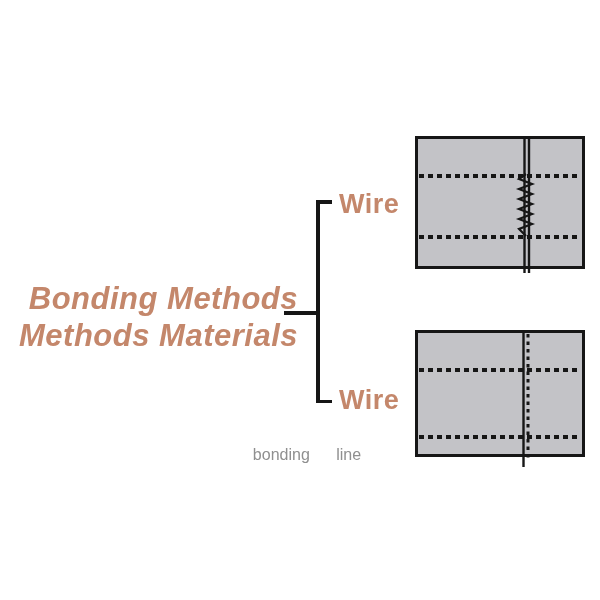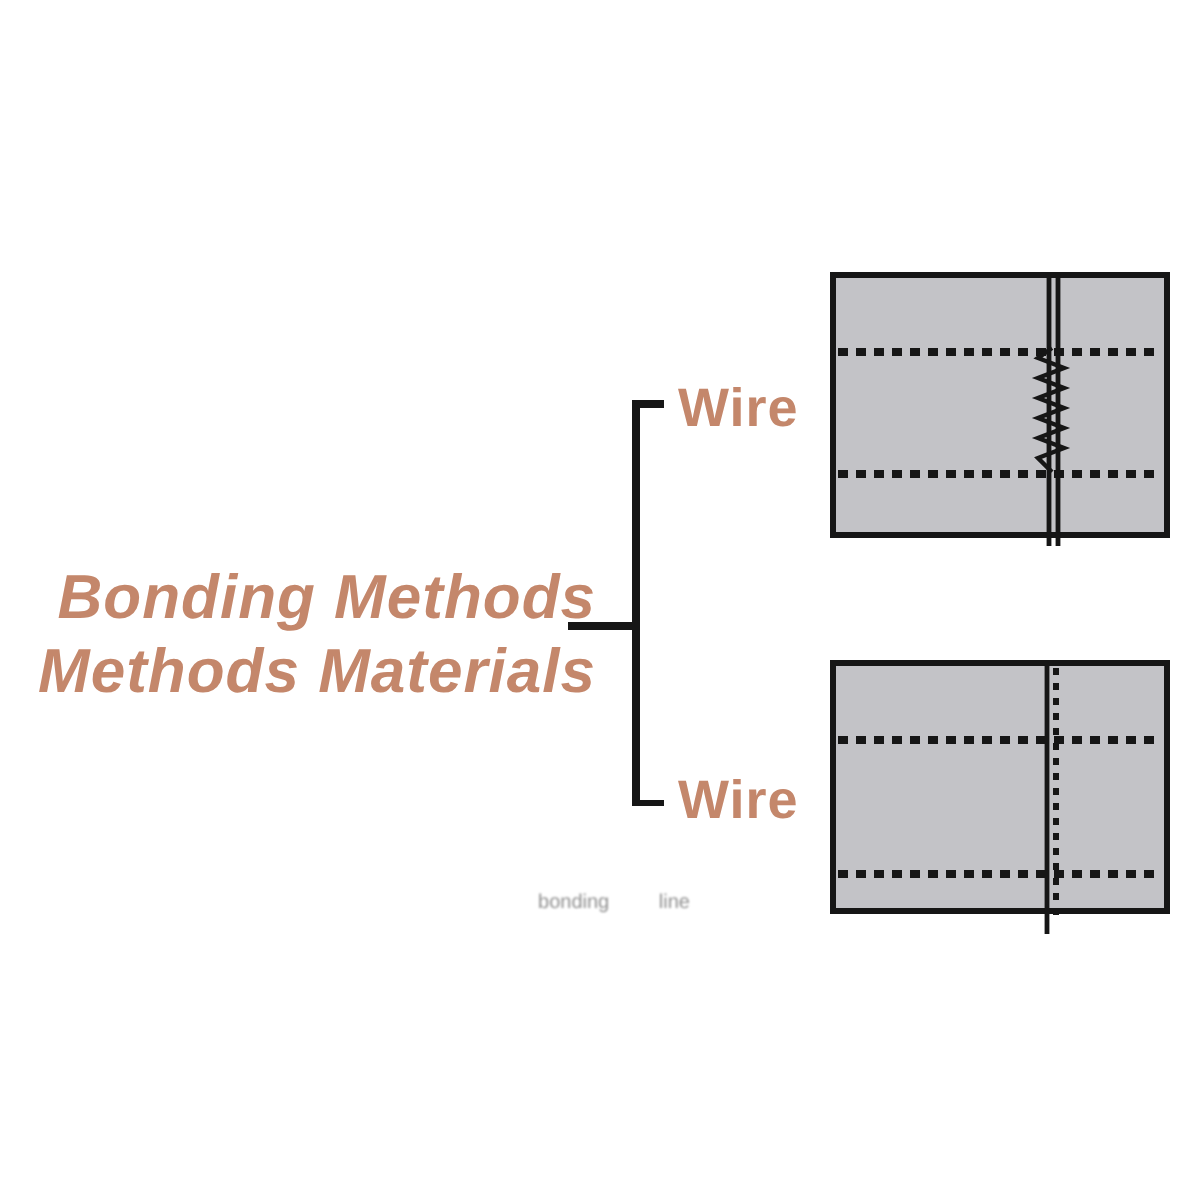--- a/index.html
+++ b/index.html
@@ -53,21 +53,21 @@
   .seam { stroke: var(--line); stroke-width: 2.4; }
   .bond-dashed { stroke: var(--line); stroke-width: 4; stroke-dasharray: 5 4; }
   .wire-zigzag { stroke: var(--line); stroke-width: 2.2; fill: none; }
   .glue-dots { stroke: var(--line); stroke-width: 3; stroke-dasharray: 3.5 4; }
   .caption {
     position: absolute;
     left: 232px;
     top: 446px;
     width: 150px;
     text-align: center;
-    font-size: 10px;
+    font-size: 16px;
     color: var(--caption);
     word-spacing: 22px;
     filter: blur(0.5px);
   }
 </style>
 </head>
 <body>
 
 <div class="canvas">
 

